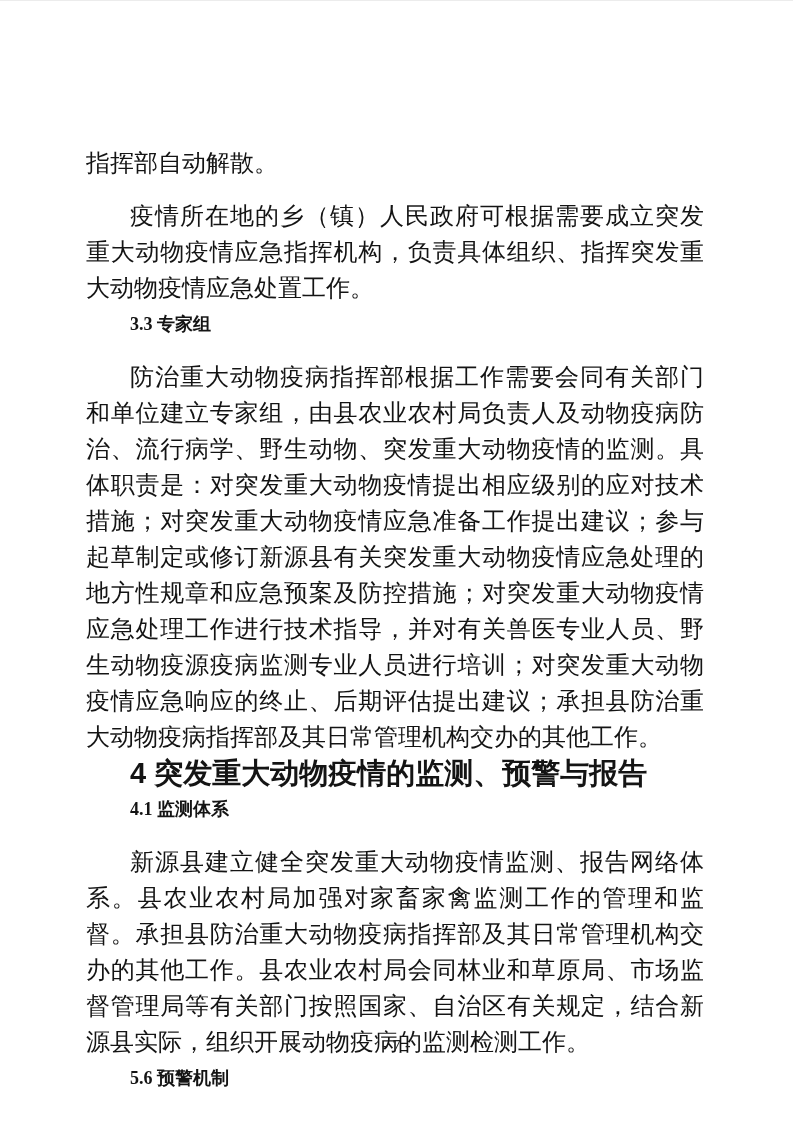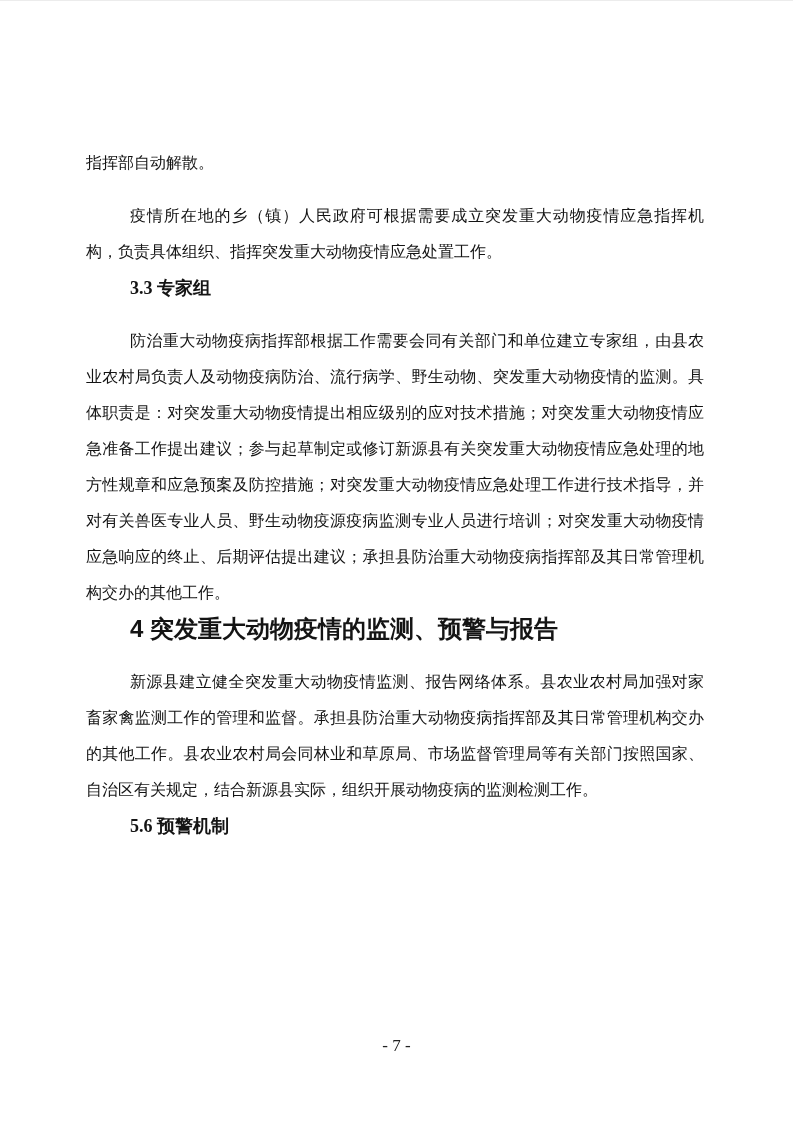--- a/index.html
+++ b/index.html
@@ -19,39 +19,39 @@
     overflow: hidden;
   }
   .content {
     position: absolute;
     left: 86px;
     top: 144px;
     width: 618px;
   }
   .para {
     margin: 0;
-    font-size: 16px;
+    font-size: 24px;
     line-height: 36px;
     text-align: justify;
     word-break: normal;
   }
   .para.indent {
     text-indent: 44px;
     margin-top: 17px;
   }
   .h-sub {
     margin: 0;
     font-size: 18px;
     line-height: 36px;
     font-weight: bold;
     text-indent: 44px;
   }
   .h-main {
     margin: 0;
-    font-size: 24px;
+    font-size: 29px;
     line-height: 36px;
     font-weight: bold;
     text-indent: 44px;
     font-family: "Liberation Sans", "DejaVu Sans", sans-serif;
   }
   .footer {
     position: absolute;
     top: 1033px;
     left: 0;
     width: 100%;
@@ -64,17 +64,18 @@
 </head>
 <body>
 
 <div class="page">
   <div class="content">
     <p class="para">指挥部自动解散。</p>
     <p class="para indent">疫情所在地的乡（镇）人民政府可根据需要成立突发重大动物疫情应急指挥机构，负责具体组织、指挥突发重大动物疫情应急处置工作。</p>
     <h3 class="h-sub">3.3 专家组</h3>
     <p class="para indent">防治重大动物疫病指挥部根据工作需要会同有关部门和单位建立专家组，由县农业农村局负责人及动物疫病防治、流行病学、野生动物、突发重大动物疫情的监测。具体职责是：对突发重大动物疫情提出相应级别的应对技术措施；对突发重大动物疫情应急准备工作提出建议；参与起草制定或修订新源县有关突发重大动物疫情应急处理的地方性规章和应急预案及防控措施；对突发重大动物疫情应急处理工作进行技术指导，并对有关兽医专业人员、野生动物疫源疫病监测专业人员进行培训；对突发重大动物疫情应急响应的终止、后期评估提出建议；承担县防治重大动物疫病指挥部及其日常管理机构交办的其他工作。</p>
     <h2 class="h-main">4 突发重大动物疫情的监测、预警与报告</h2>
+    <h3 class="h-sub">4.1 监测体系</h3>
     <p class="para indent">新源县建立健全突发重大动物疫情监测、报告网络体系。县农业农村局加强对家畜家禽监测工作的管理和监督。承担县防治重大动物疫病指挥部及其日常管理机构交办的其他工作。县农业农村局会同林业和草原局、市场监督管理局等有关部门按照国家、自治区有关规定，结合新源县实际，组织开展动物疫病的监测检测工作。</p>
     <h3 class="h-sub">5.6 预警机制</h3>
   </div>
   <div class="footer">- 7 -</div>
 </div>
 
 </body></html>

